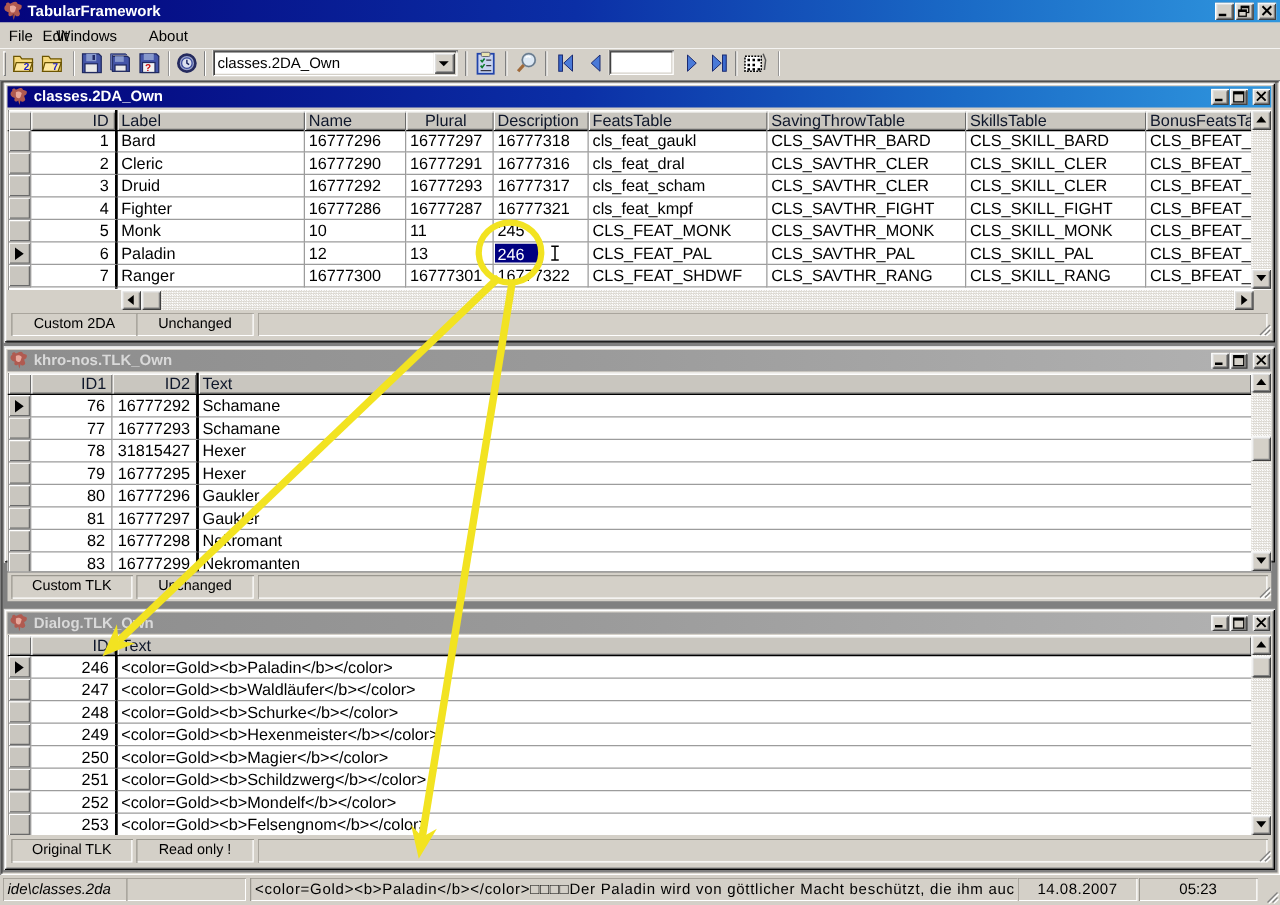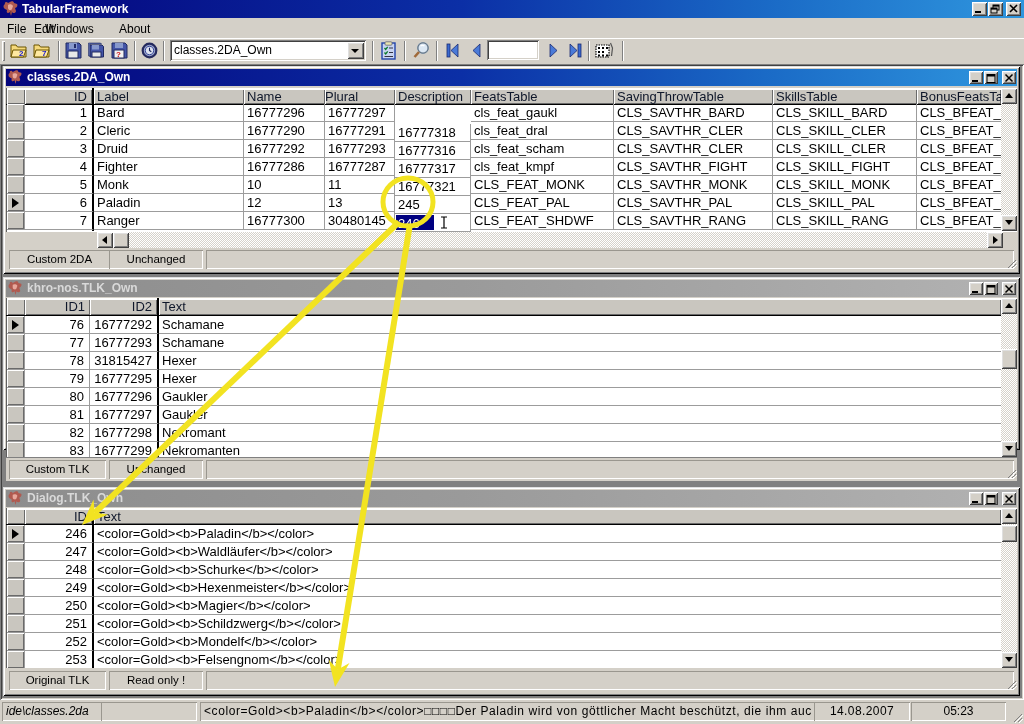--- a/index.html
+++ b/index.html
@@ -20,21 +20,21 @@
 .num{text-align:right;padding-right:5px;}
 .sbtn{background:#D4D0C8;box-shadow:inset 1px 1px 0 #fff, inset -1px -1px 0 #404040, inset 2px 2px 0 #dfdfdf, inset -2px -2px 0 #808080;}
 .dither{background-image:conic-gradient(#fff 25%,#d6d2ca 0 50%,#fff 0 75%,#d6d2ca 0);background-size:2px 2px;}
 .menuitem{display:inline-block;font-size:12px;color:#000;}
 .row{position:absolute;left:0;width:995px;height:18px;}
 .a0{left:1px;width:18px;height:18px;}
 .a1{left:19px;width:69px;border-right:2px solid #000 !important;}
 .a2{left:88px;width:150px;}
 .a3{left:238px;width:81px;}
 .a4{left:319px;width:70px;}
-.a5{left:389px;width:76px;margin-top:20px;}
+.a5{left:389px;width:76px;}
 .a6{left:465px;width:143px;}
 .a7{left:608px;width:159px;}
 .a8{left:767px;width:144px;}
 .a9{left:911px;width:84px;border-right:none !important;}
 .b0{left:1px;width:18px;height:18px;}
 .b1{left:19px;width:65px;}
 .b2{left:84px;width:69px;border-right:2px solid #000 !important;}
 .b3{left:153px;width:842px;border-right:none !important;}
 .d0{left:1px;width:18px;height:18px;}
 .d1{left:19px;width:69px;border-right:2px solid #000 !important;}
@@ -194,21 +194,21 @@
     <div class="abs capbtn" style="left:996px;top:2px;width:14px;height:13px;"><svg width="14" height="13">
           <path d="M3.5 2.5 L10.5 9.5 M10.5 2.5 L3.5 9.5" stroke="#000" stroke-width="1.5"></path>
         </svg></div>
   </div>
   <div class="abs" style="left:3px;top:22px;width:1011px;height:144px;background:#fff;overflow:hidden;box-shadow:inset 1px 0 0 #606060;">
 
     <div class="abs hcell" style="left:1px;top:1px;width:18px;height:15px;"></div>
     <div class="abs hcell num" style="left:19px;top:1px;width:67px;height:15px;">ID</div>
     <div class="abs hcell" style="left:88px;top:1px;width:150px;height:15px;padding-left:3px;">Label</div>
     <div class="abs hcell" style="left:238px;top:1px;width:81px;height:15px;padding-left:3px;">Name</div>
-    <div class="abs hcell" style="left:319px;top:1px;width:70px;height:15px;padding-left:0;">Plural</div>
+    <div class="abs hcell" style="left:319px;top:1px;width:70px;height:15px;padding-left:15px;">Plural</div>
     <div class="abs hcell" style="left:389px;top:1px;width:76px;height:15px;padding-left:3px;">Description</div>
     <div class="abs hcell" style="left:465px;top:1px;width:143px;height:15px;padding-left:3px;">FeatsTable</div>
     <div class="abs hcell" style="left:608px;top:1px;width:159px;height:15px;padding-left:3px;">SavingThrowTable</div>
     <div class="abs hcell" style="left:767px;top:1px;width:144px;height:15px;padding-left:3px;">SkillsTable</div>
     <div class="abs hcell" style="left:911px;top:1px;width:84px;height:15px;padding-left:3px;">BonusFeatsTa</div>
     <div class="abs" style="left:0;top:16px;width:995px;height:1px;background:#000;"></div>
     <div class="abs" style="left:86px;top:0;width:2px;height:143px;background:#000;"></div>
 
     <div class="row" style="top:16px;">
       <div class="cell rsel a0"></div>
@@ -287,21 +287,21 @@
         <div class="cell a6">CLS_FEAT_PAL</div>
         <div class="cell a7">CLS_SAVTHR_PAL</div>
         <div class="cell a8">CLS_SKILL_PAL</div>
         <div class="cell a9">CLS_BFEAT_PAL</div>
     </div>
     <div class="row" style="top:124px;">
       <div class="cell rsel a0"></div>
         <div class="cell num a1">7</div>
         <div class="cell a2">Ranger</div>
         <div class="cell a3">16777300</div>
-        <div class="cell a4">30480145</div>
+        <div class="cell a4">16777301</div>
         <div class="cell a5">16777322</div>
         <div class="cell a6">CLS_FEAT_SHDWF</div>
         <div class="cell a7">CLS_SAVTHR_RANG</div>
         <div class="cell a8">CLS_SKILL_RANG</div>
         <div class="cell a9">CLS_BFEAT_RANG</div>
     </div>
 
     <div class="abs dither" style="left:995px;top:0px;width:16px;height:143px;">
       <div class="abs sbtn" style="left:0;top:0;width:16px;height:16px;"><svg width="16" height="16">
             <polygon points="8,5 12,10 4,10" fill="#000"></polygon>

